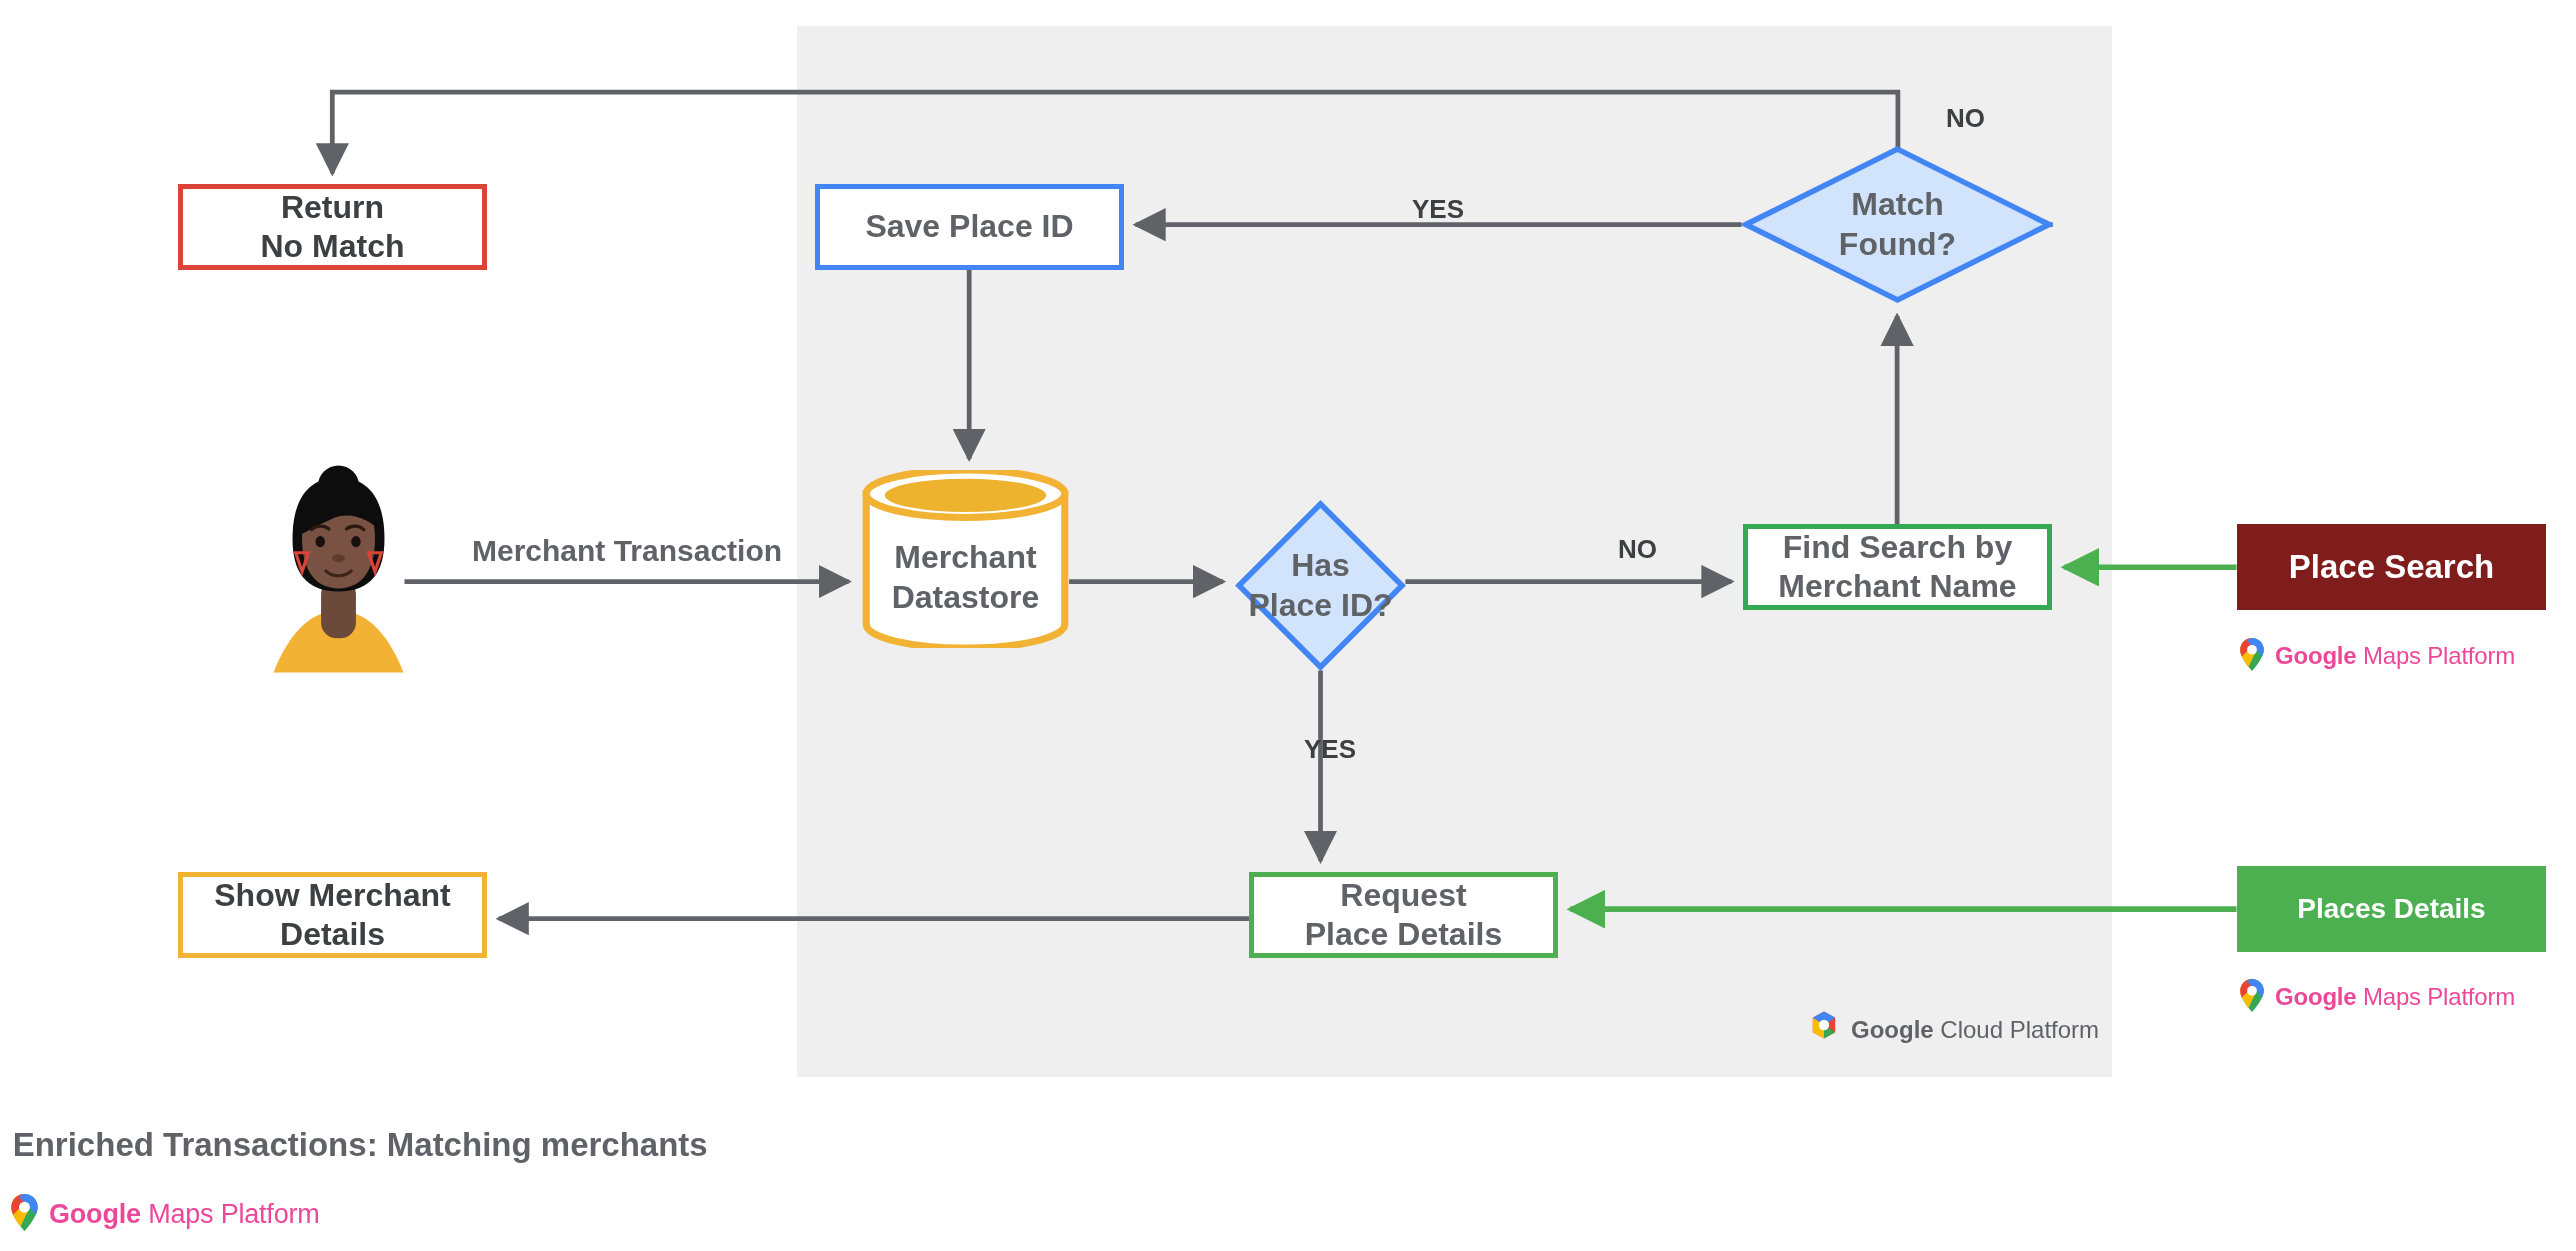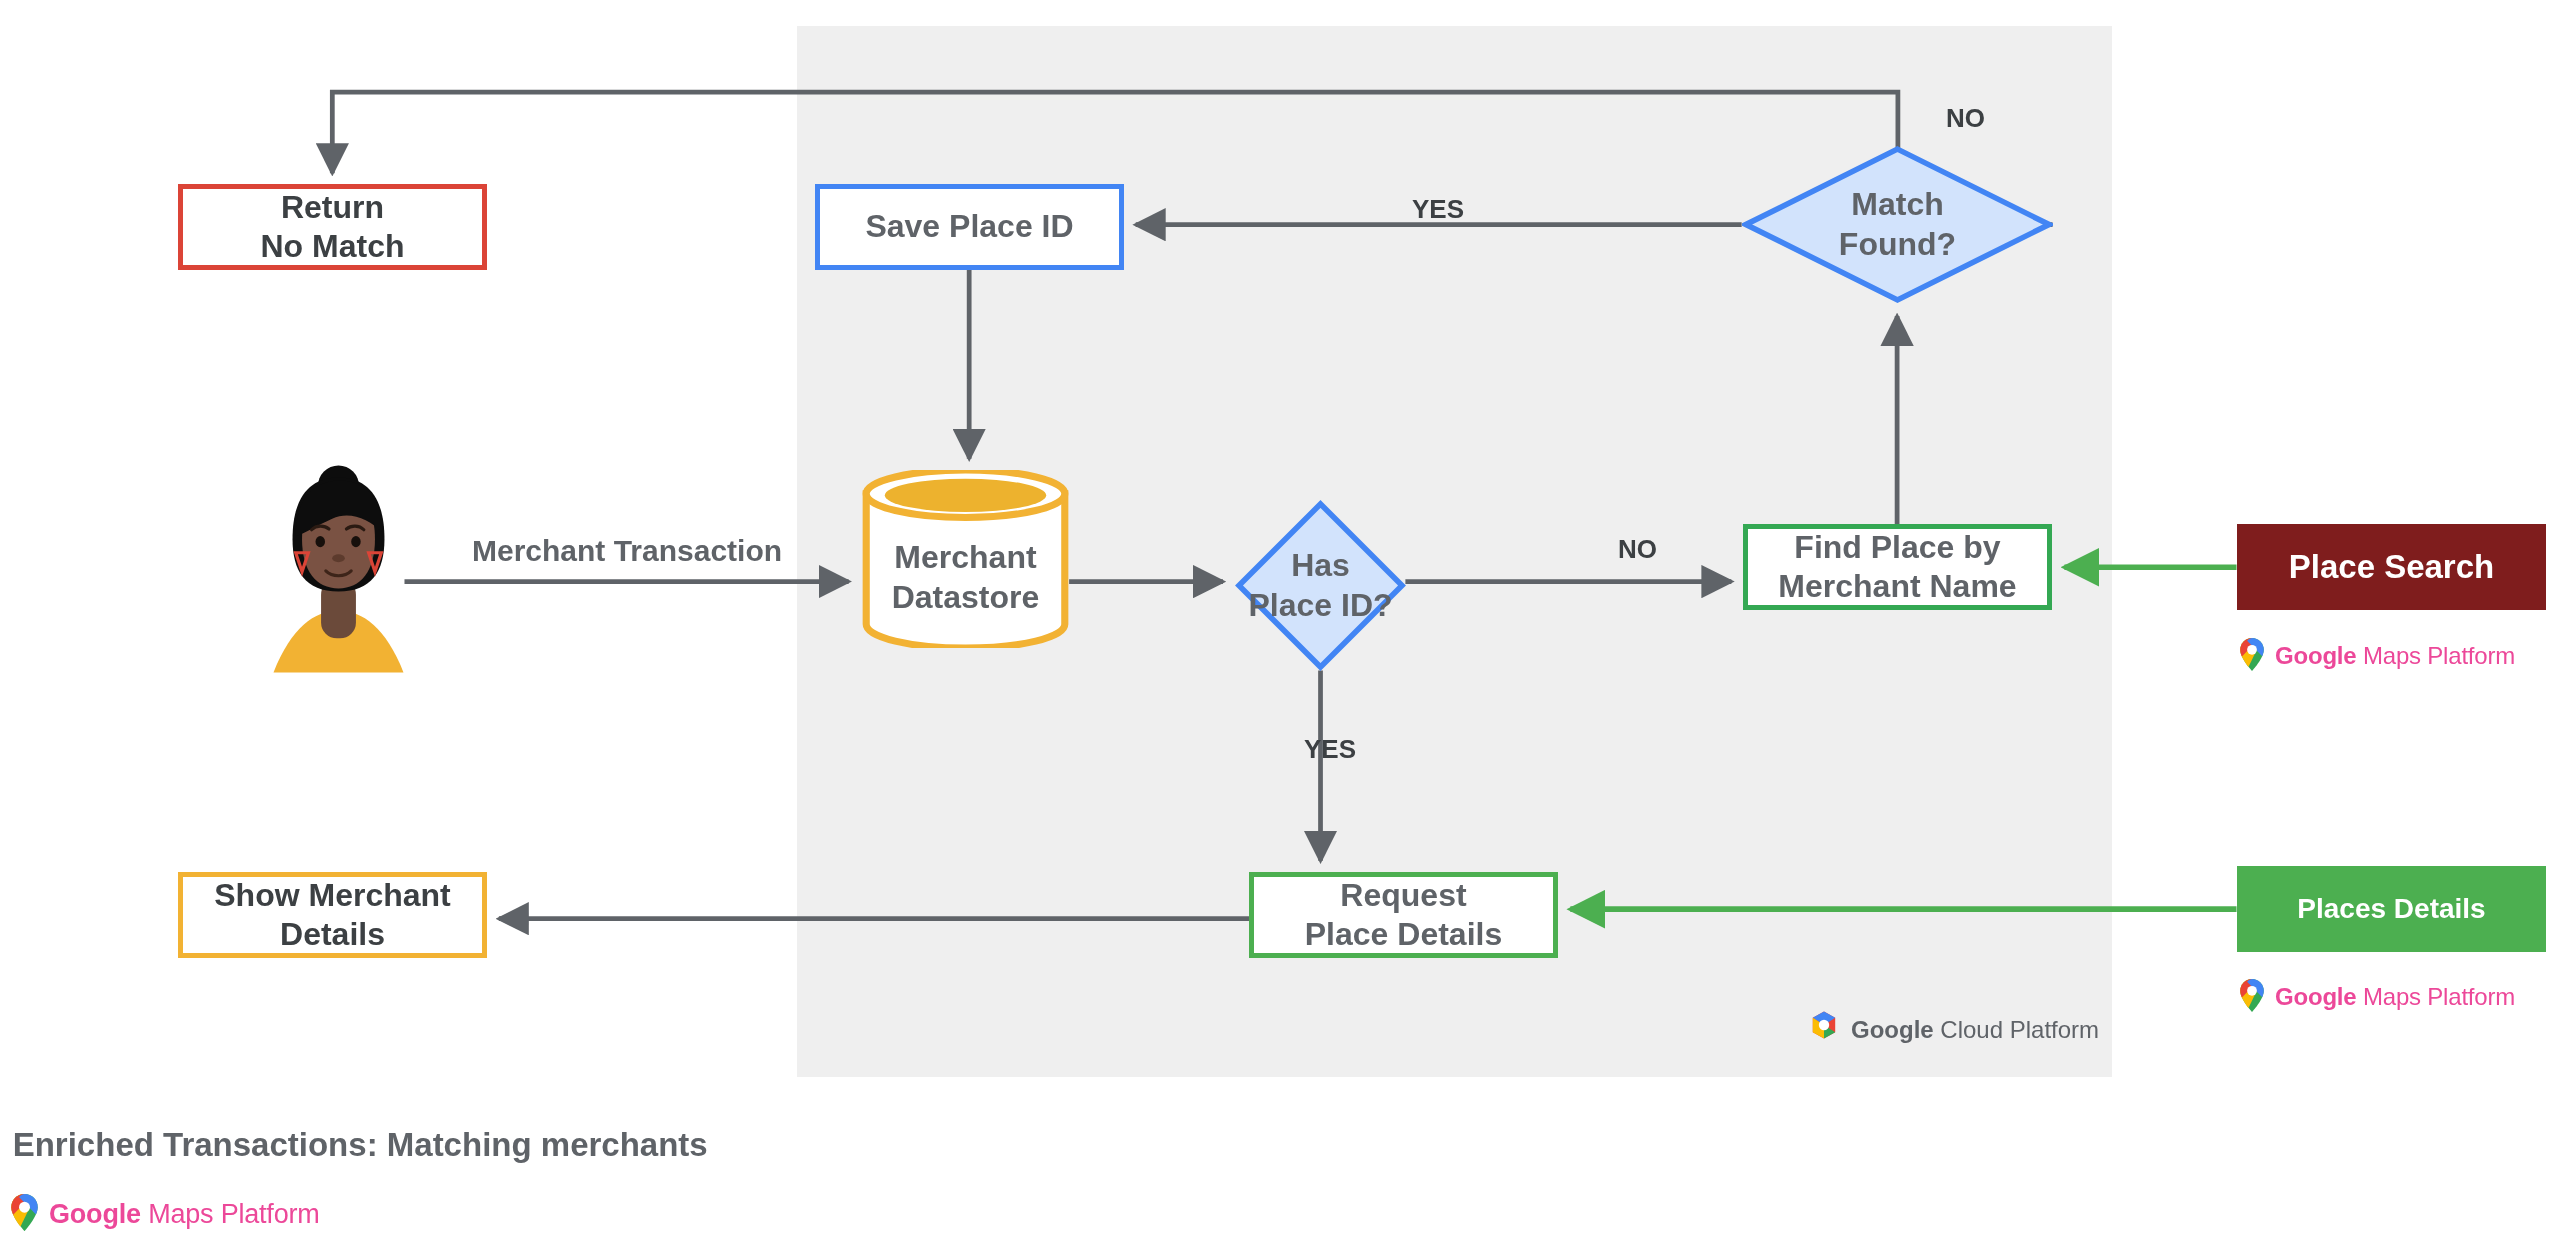--- a/index.html
+++ b/index.html
@@ -287,21 +287,21 @@
     <div class="diamond-label">
       <span>
         <span>Has</span><br>
         <span>Place ID?</span>
       </span>
     </div>
   </div>
 
   <div class="node node-outline" id="node-find-place">
     <span>
-      <span>Find Place by</span><br>
+      <span>Find Search by</span><br>
       <span>Merchant Name</span>
     </span>
   </div>
 
   <div class="node node-outline" id="node-request-place-details">
     <span>
       <span>Request</span><br>
       <span>Place Details</span>
     </span>
   </div>

